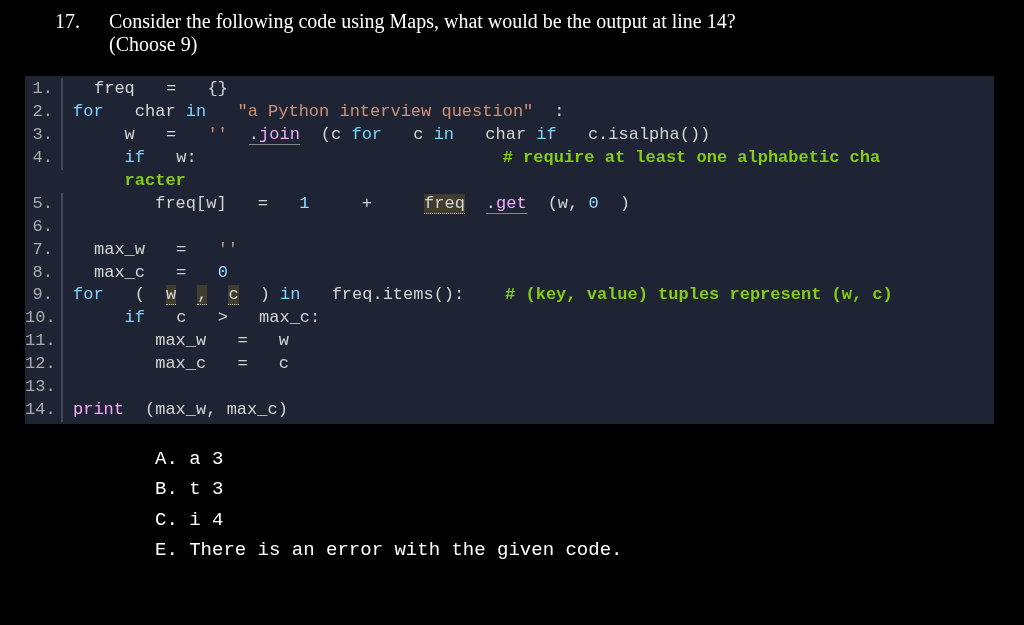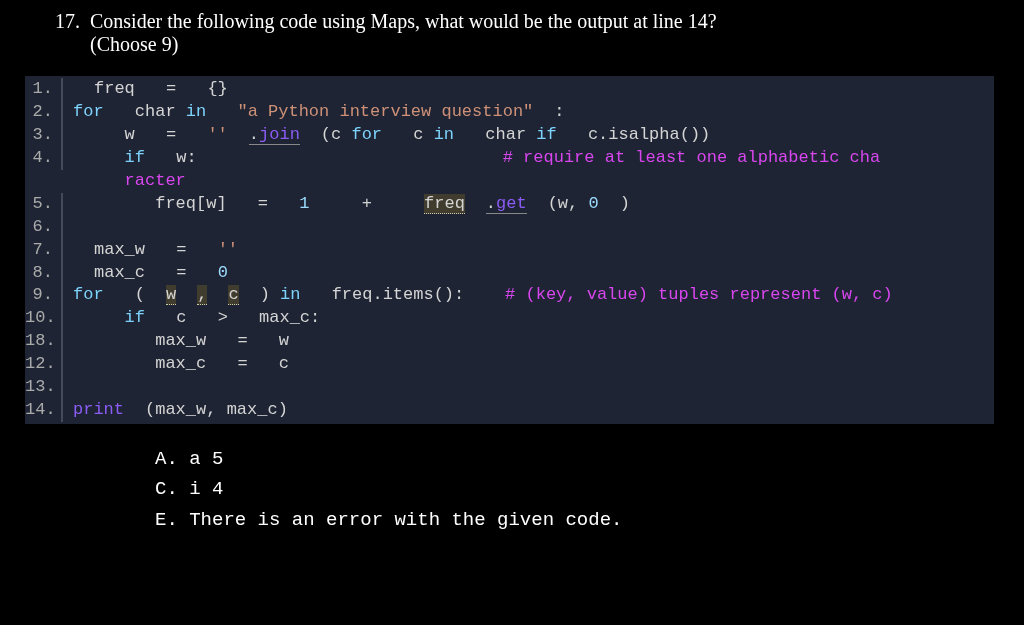--- a/index.html
+++ b/index.html
@@ -14,24 +14,25 @@
       font-size: 20px;
       padding: 10px 40px 20px 55px;
       width: 1024px;
     }
     .question-header {
       display: flex;
       align-items: flex-start;
       margin-bottom: 20px;
     }
     .question-number {
-      margin-right: 10px;
+      margin-right: 2px;
     }
     .question-text {
       flex: 1;
+      margin-left: 27px;
     }
     .code-block {
       background: #1e2433;
       font-family: 'Consolas', 'Monaco', 'Courier New', monospace;
       font-size: 17px;
       line-height: 1.35;
       margin-left: -30px;
       margin-right: -10px;
       padding: 2px 0;
     }
@@ -48,22 +49,22 @@
       border-right: 2px solid #444a5a;
       margin-right: 10px;
     }
     .code-content {
       white-space: pre;
       flex: 1;
     }
     .kw { color: #7dd3fc; }
     .str { color: #ce9178; }
     .num { color: #9cdcfe; }
-    .func { color: #8b5cf6; }
-    .comment { color: #d946ef; }
+    .func { color: #f0abfc; }
+    .comment { color: #84cc16; font-weight: bold; }
     .plain { color: #d4d4d4; margin-left: 21px; }
     .highlight {
       border-bottom: 1px solid #888;
     }
     .highlight-strong {
       background: rgba(95,82,42,0.55);
       border-bottom: 1px dotted #cca;
     }
     .options {
       font-family: 'Consolas', 'Monaco', 'Courier New', monospace;
@@ -126,34 +127,35 @@
     </div>
     <div class="code-line">
       <span class="line-number">9.</span>
       <span class="code-content"><span class="kw">for</span><span class="plain"> (</span><span class="plain highlight-strong">w</span><span class="plain highlight-strong">,</span><span class="plain highlight-strong">c</span><span class="plain">) </span><span class="kw">in</span><span class="plain"> freq.items():    </span><span class="comment"># (key, value) tuples represent (w, c)</span></span>
     </div>
     <div class="code-line">
       <span class="line-number">10.</span>
       <span class="code-content"><span class="plain">   </span><span class="kw">if</span><span class="plain"> c </span><span class="plain">&gt;</span><span class="plain"> max_c:</span></span>
     </div>
     <div class="code-line">
-      <span class="line-number">18.</span>
+      <span class="line-number">11.</span>
       <span class="code-content"><span class="plain">      max_w </span><span class="plain">=</span><span class="plain"> w</span></span>
     </div>
     <div class="code-line">
       <span class="line-number">12.</span>
       <span class="code-content"><span class="plain">      max_c </span><span class="plain">=</span><span class="plain"> c</span></span>
     </div>
     <div class="code-line">
       <span class="line-number">13.</span>
       <span class="code-content">&nbsp;</span>
     </div>
     <div class="code-line">
       <span class="line-number">14.</span>
       <span class="code-content"><span class="func">print</span><span class="plain">(max_w, max_c)</span></span>
     </div>
   </div>
 
 <div class="options" id="options">
-    <div class="option">A. a 5</div>
+    <div class="option">A. a 3</div>
+    <div class="option">B. t 3</div>
     <div class="option">C. i 4</div>
     <div class="option">E. There is an error with the given code.</div>
   </div>
 
 </body></html>

